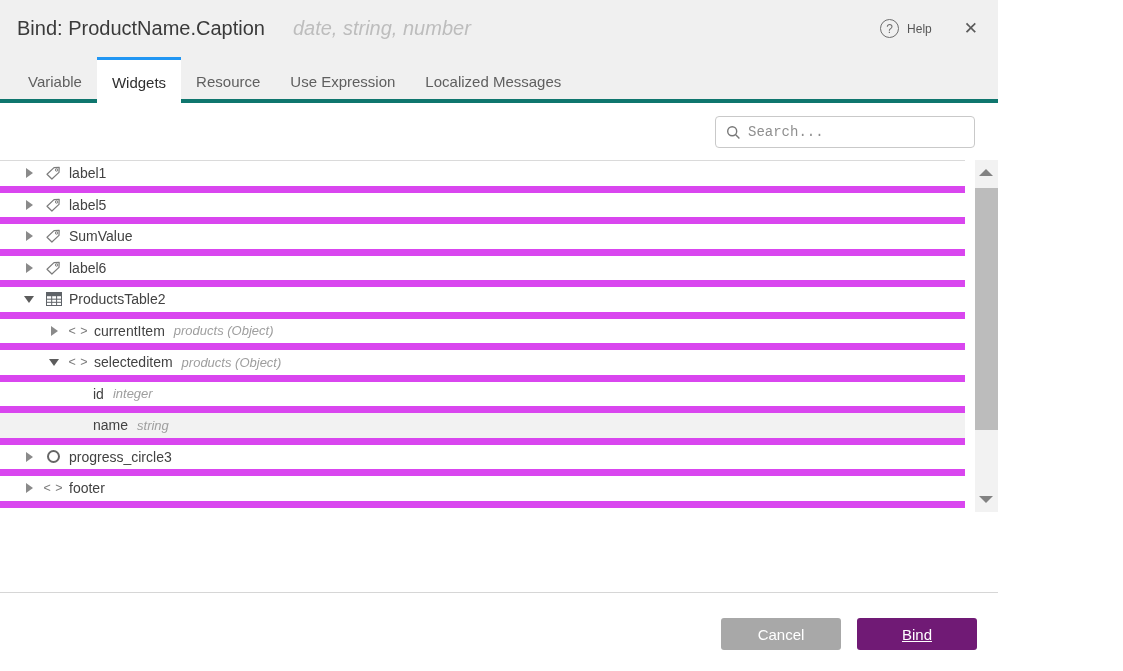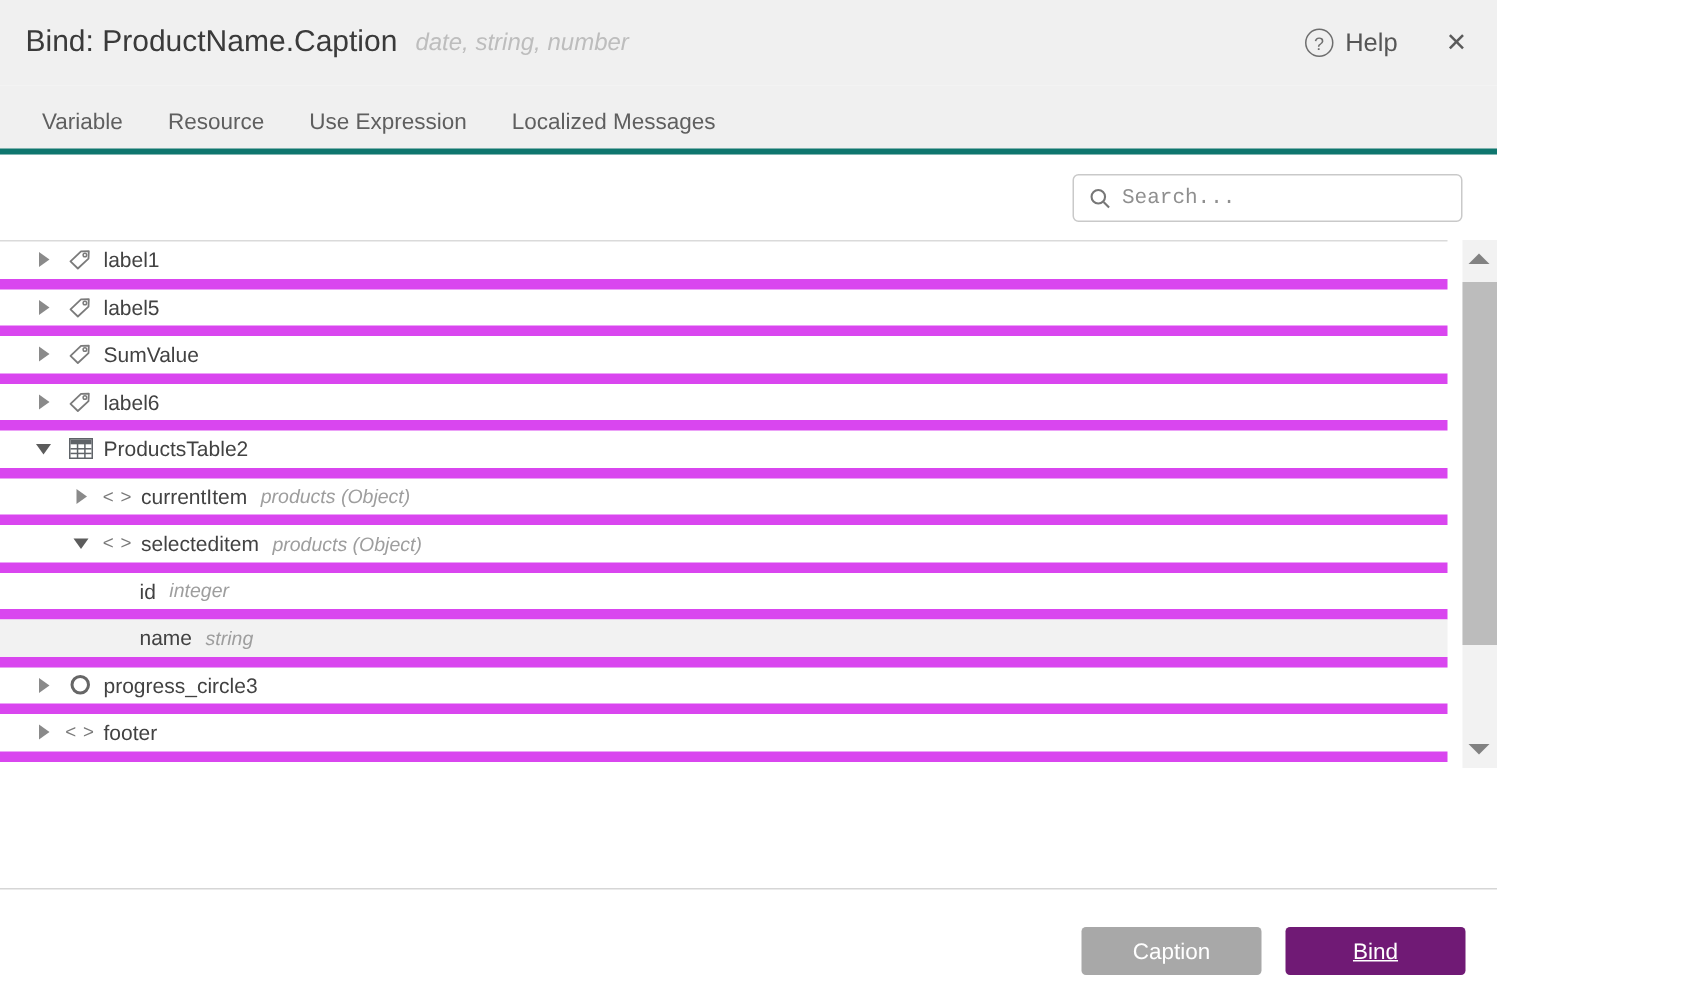--- a/index.html
+++ b/index.html
@@ -8,29 +8,29 @@
     position: relative; width: 998px; height: 671px; background: #fff;
     font-family: "Liberation Sans", sans-serif; overflow: hidden;
   }
 
   
   .hdr {
     position: absolute; top: 0; left: 0; right: 0; height: 57px;
     background: #f0f0f0; display: flex; align-items: center; padding-left: 17px;
   }
   .hdr-title { font-size: 20px; color: #3a3a3a; }
-  .hdr-sub { font-size: 16px; font-style: italic; color: #bdbdbd; margin-left: 12px; }
+  .hdr-sub { font-size: 20px; font-style: italic; color: #bdbdbd; margin-left: 28px; }
   .hdr-right { position: absolute; right: 20px; top: 0; height: 57px; display: flex; align-items: center; }
   .help-circle {
     width: 19px; height: 19px; border: 1.5px solid #6e6e6e; border-radius: 50%;
     color: #6e6e6e; font-size: 12px; display: flex; align-items: center; justify-content: center;
     cursor: pointer;
   }
   .help-circle::before { content: "?"; }
-  .help-label { font-size: 17px; color: #565656; margin-left: 8px; cursor: pointer; }
+  .help-label { font-size: 12px; color: #565656; margin-left: 8px; cursor: pointer; }
   .close-x { margin-left: 32px; font-size: 17px; color: #5a5a5a; cursor: pointer; line-height: 1; }
   .close-x::before { content: "\2715"; }
 
   
   .tabs {
     position: absolute; top: 57px; left: 0; right: 0; height: 46px;
     background: #f0f0f0; border-bottom: 4px solid #0f766e;
     display: flex; padding-left: 13px;
   }
   .tab {
@@ -128,20 +128,21 @@
     <span class="hdr-sub">date, string, number</span>
     <div class="hdr-right">
       <span class="help-circle"></span>
       <span class="help-label">Help</span>
       <span class="close-x"></span>
     </div>
   </div>
 
   <div class="tabs">
     <div class="tab">Variable</div>
+    <div class="tab active">Widgets</div>
     <div class="tab">Resource</div>
     <div class="tab">Use Expression</div>
     <div class="tab">Localized Messages</div>
   </div>
 
   <div class="search-box">
     <svg width="15" height="15" viewBox="0 0 15 15">
       <circle cx="6.2" cy="6.2" r="4.5" fill="none" stroke="#777" stroke-width="1.4"></circle>
       <line x1="9.7" y1="9.7" x2="13.4" y2="13.4" stroke="#777" stroke-width="1.4"></line>
     </svg>
@@ -298,17 +299,17 @@
     <span class="sb-down"></span>
   </div>
 
   <div class="status">
     
     
     
   </div>
 
   <div class="footer">
-    <button class="btn btn-cancel">Caption</button>
+    <button class="btn btn-cancel">Cancel</button>
     <button class="btn btn-bind">Bind</button>
   </div>
 
 </div>
 
 </body></html>

